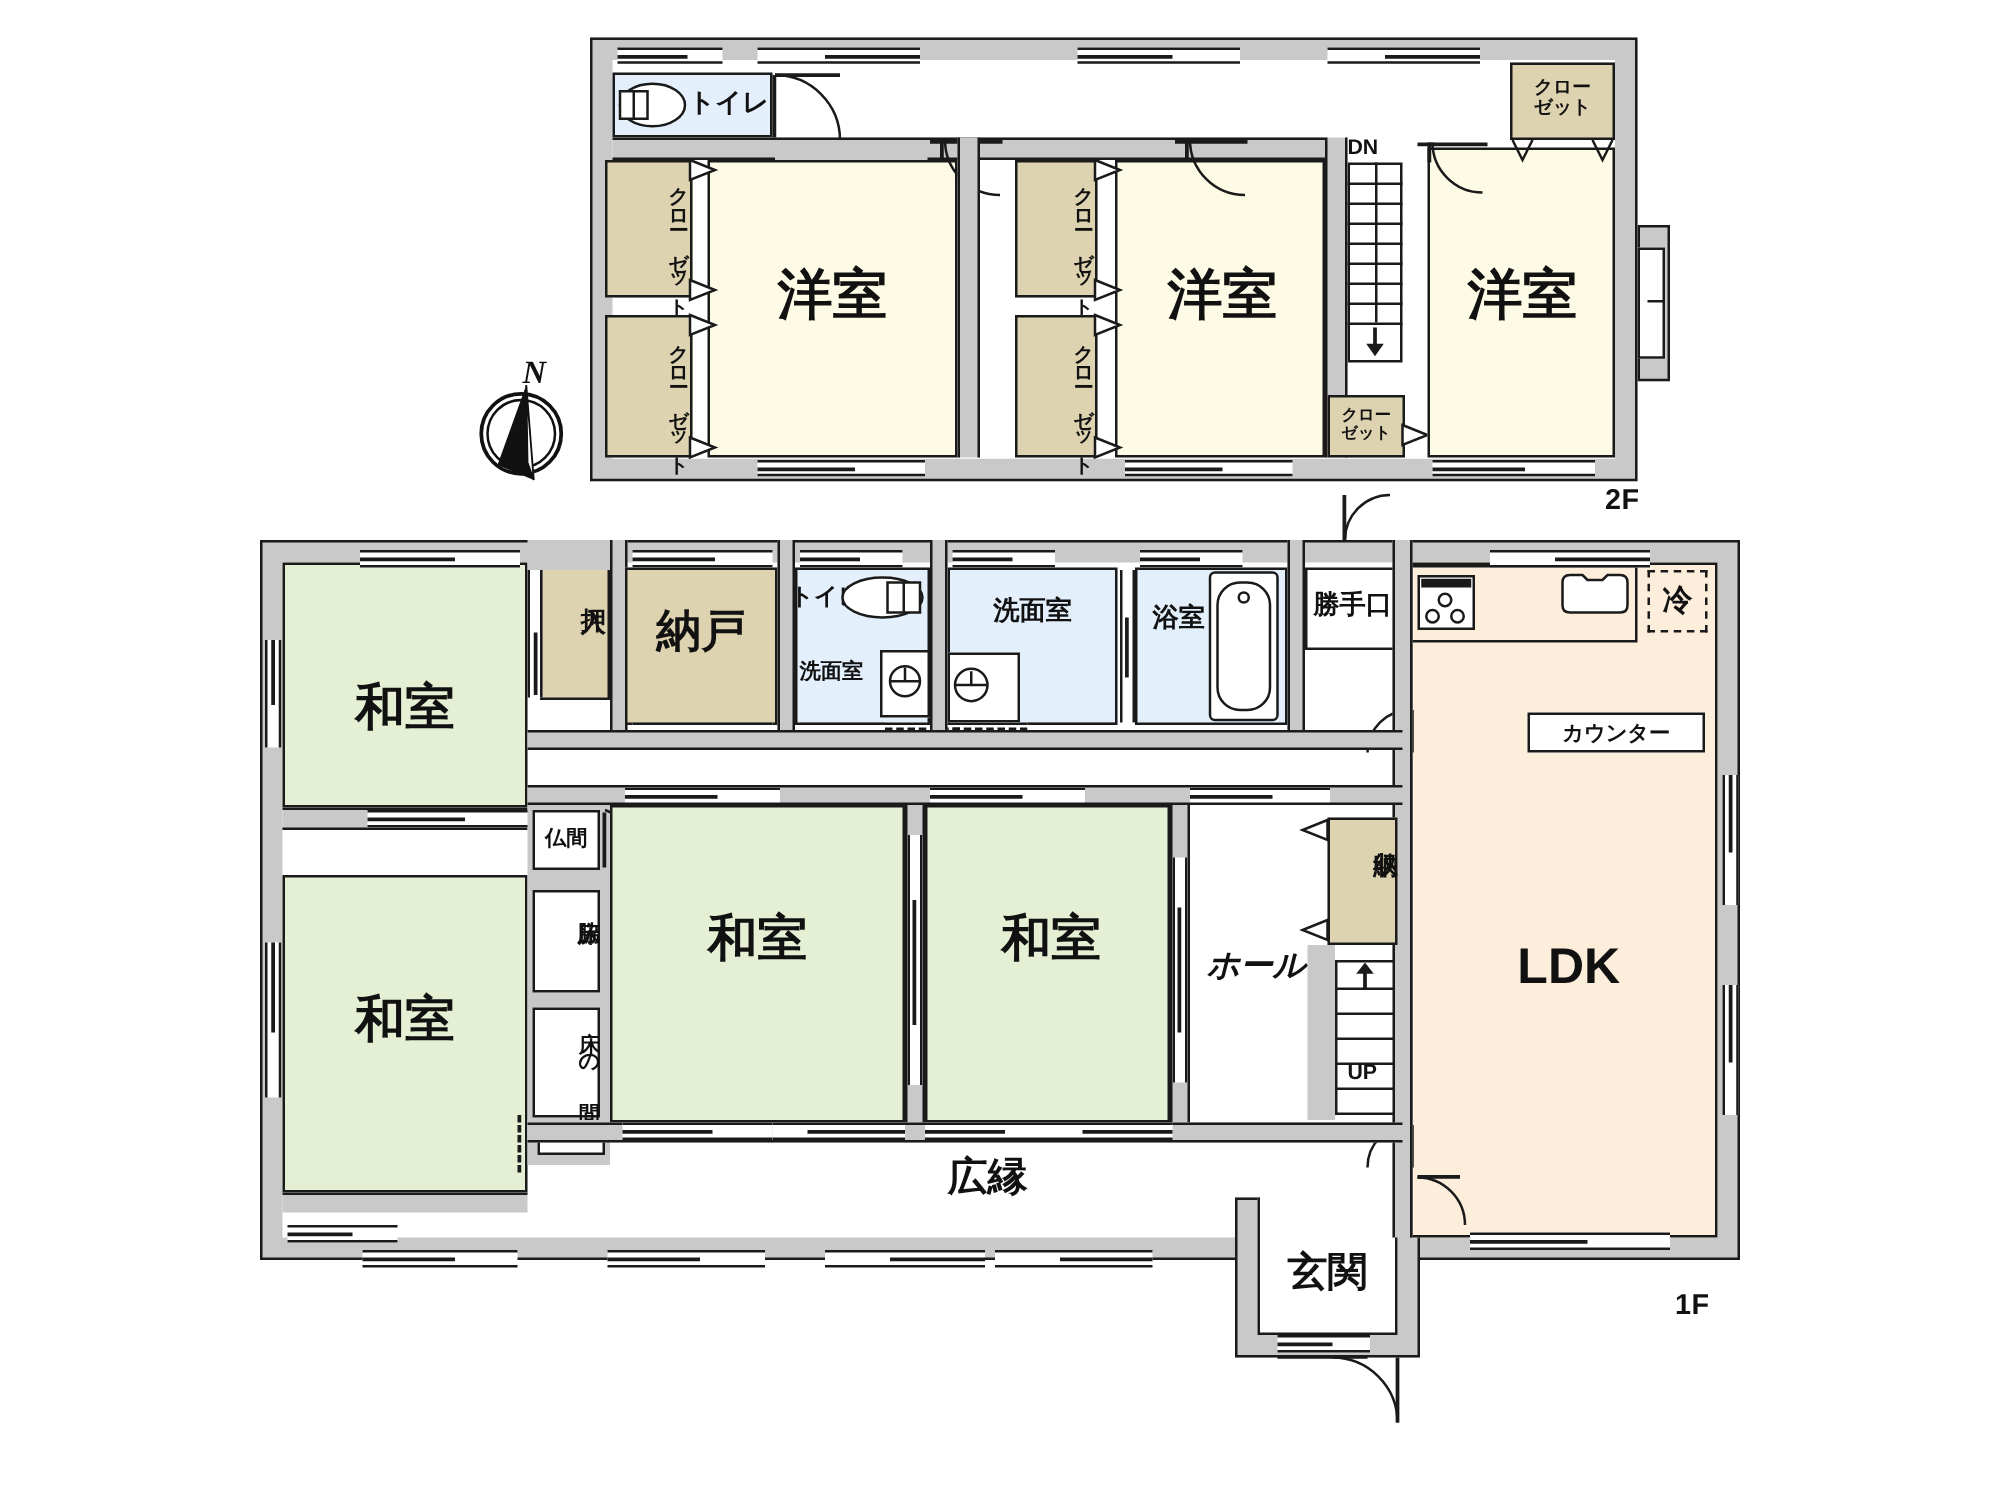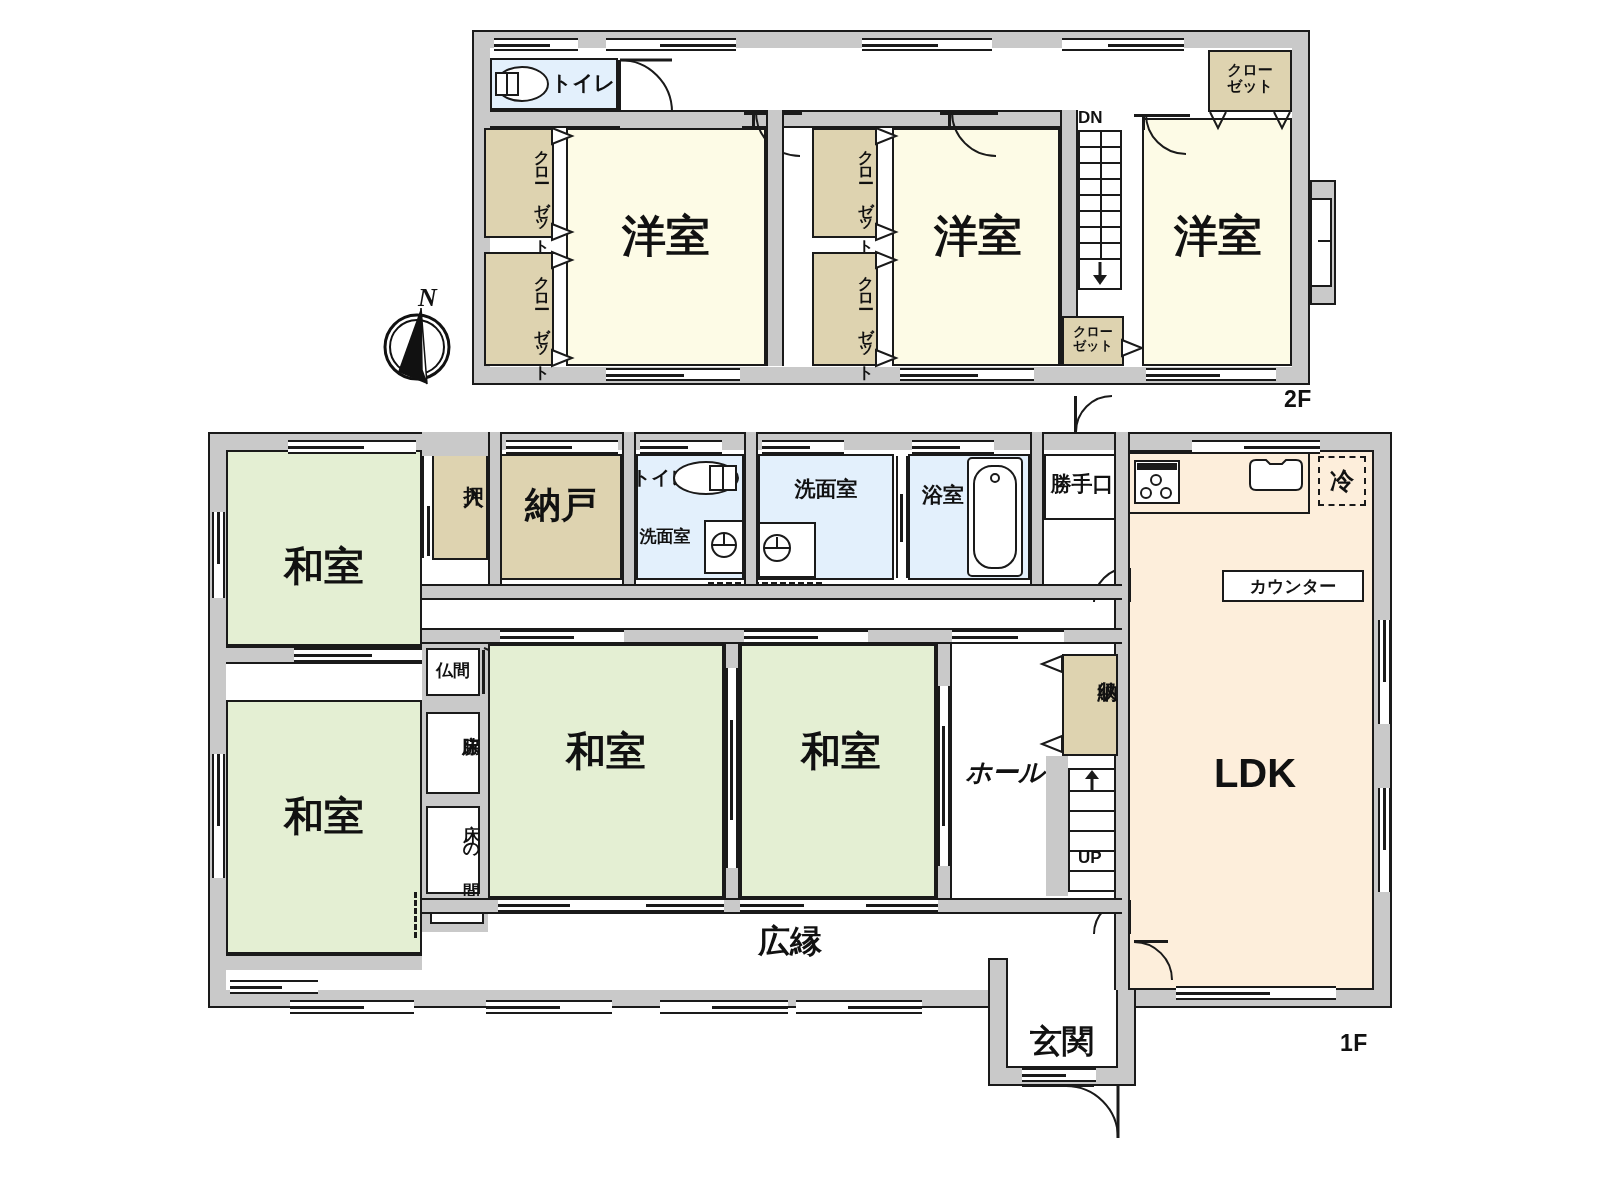--- a/index.html
+++ b/index.html
@@ -472,21 +472,21 @@
     <div class="stepline" style="left:1068px;top:830px;width:48px;"></div>
     <div class="stepline" style="left:1068px;top:850px;width:48px;"></div>
     <div class="stepline" style="left:1068px;top:870px;width:48px;"></div>
     <svg style="position:absolute;left:1084px;top:770px;" width="16" height="22">
       <line x1="8" y1="22" x2="8" y2="5" stroke="#1a1a1a" stroke-width="3"></line>
       <path d="M1 9 L8 0 L15 9 Z" fill="#1a1a1a"></path>
     </svg>
     <div class="mini" style="left:1078px;top:848px;font-size:17px;top:848px;text-align:center;">UP</div>
     <div class="wall-nb" style="left:1046px;top:756px;width:22px;height:140px;"></div>
 
-    <div class="lbl" style="left:1006px;top:1000px;width:112px;font-size:32px;margin-top:24px;">玄関</div>
+    <div class="lbl" style="left:1006px;top:1000px;width:112px;font-size:32px;">玄関</div>
 
     <div class="leaf" style="left:1022px;top:1084px;width:72px;height:3px;"></div>
     <div class="win" style="left:1022px;top:1068px;width:74px;height:14px;"></div>
     <div class="winrail" style="left:1022px;top:1074px;width:44px;height:3px;"></div>
     <svg style="position:absolute;left:1066px;top:1086px;" width="56" height="56">
       <path d="M0 0 A52 52 0 0 1 52 52" fill="none" stroke="#1a1a1a" stroke-width="2"></path>
       <line x1="52" y1="0" x2="52" y2="52" stroke="#1a1a1a" stroke-width="3"></line>
     </svg>
 
     <div class="tag" style="left:1340px;top:1030px;">1F</div>

